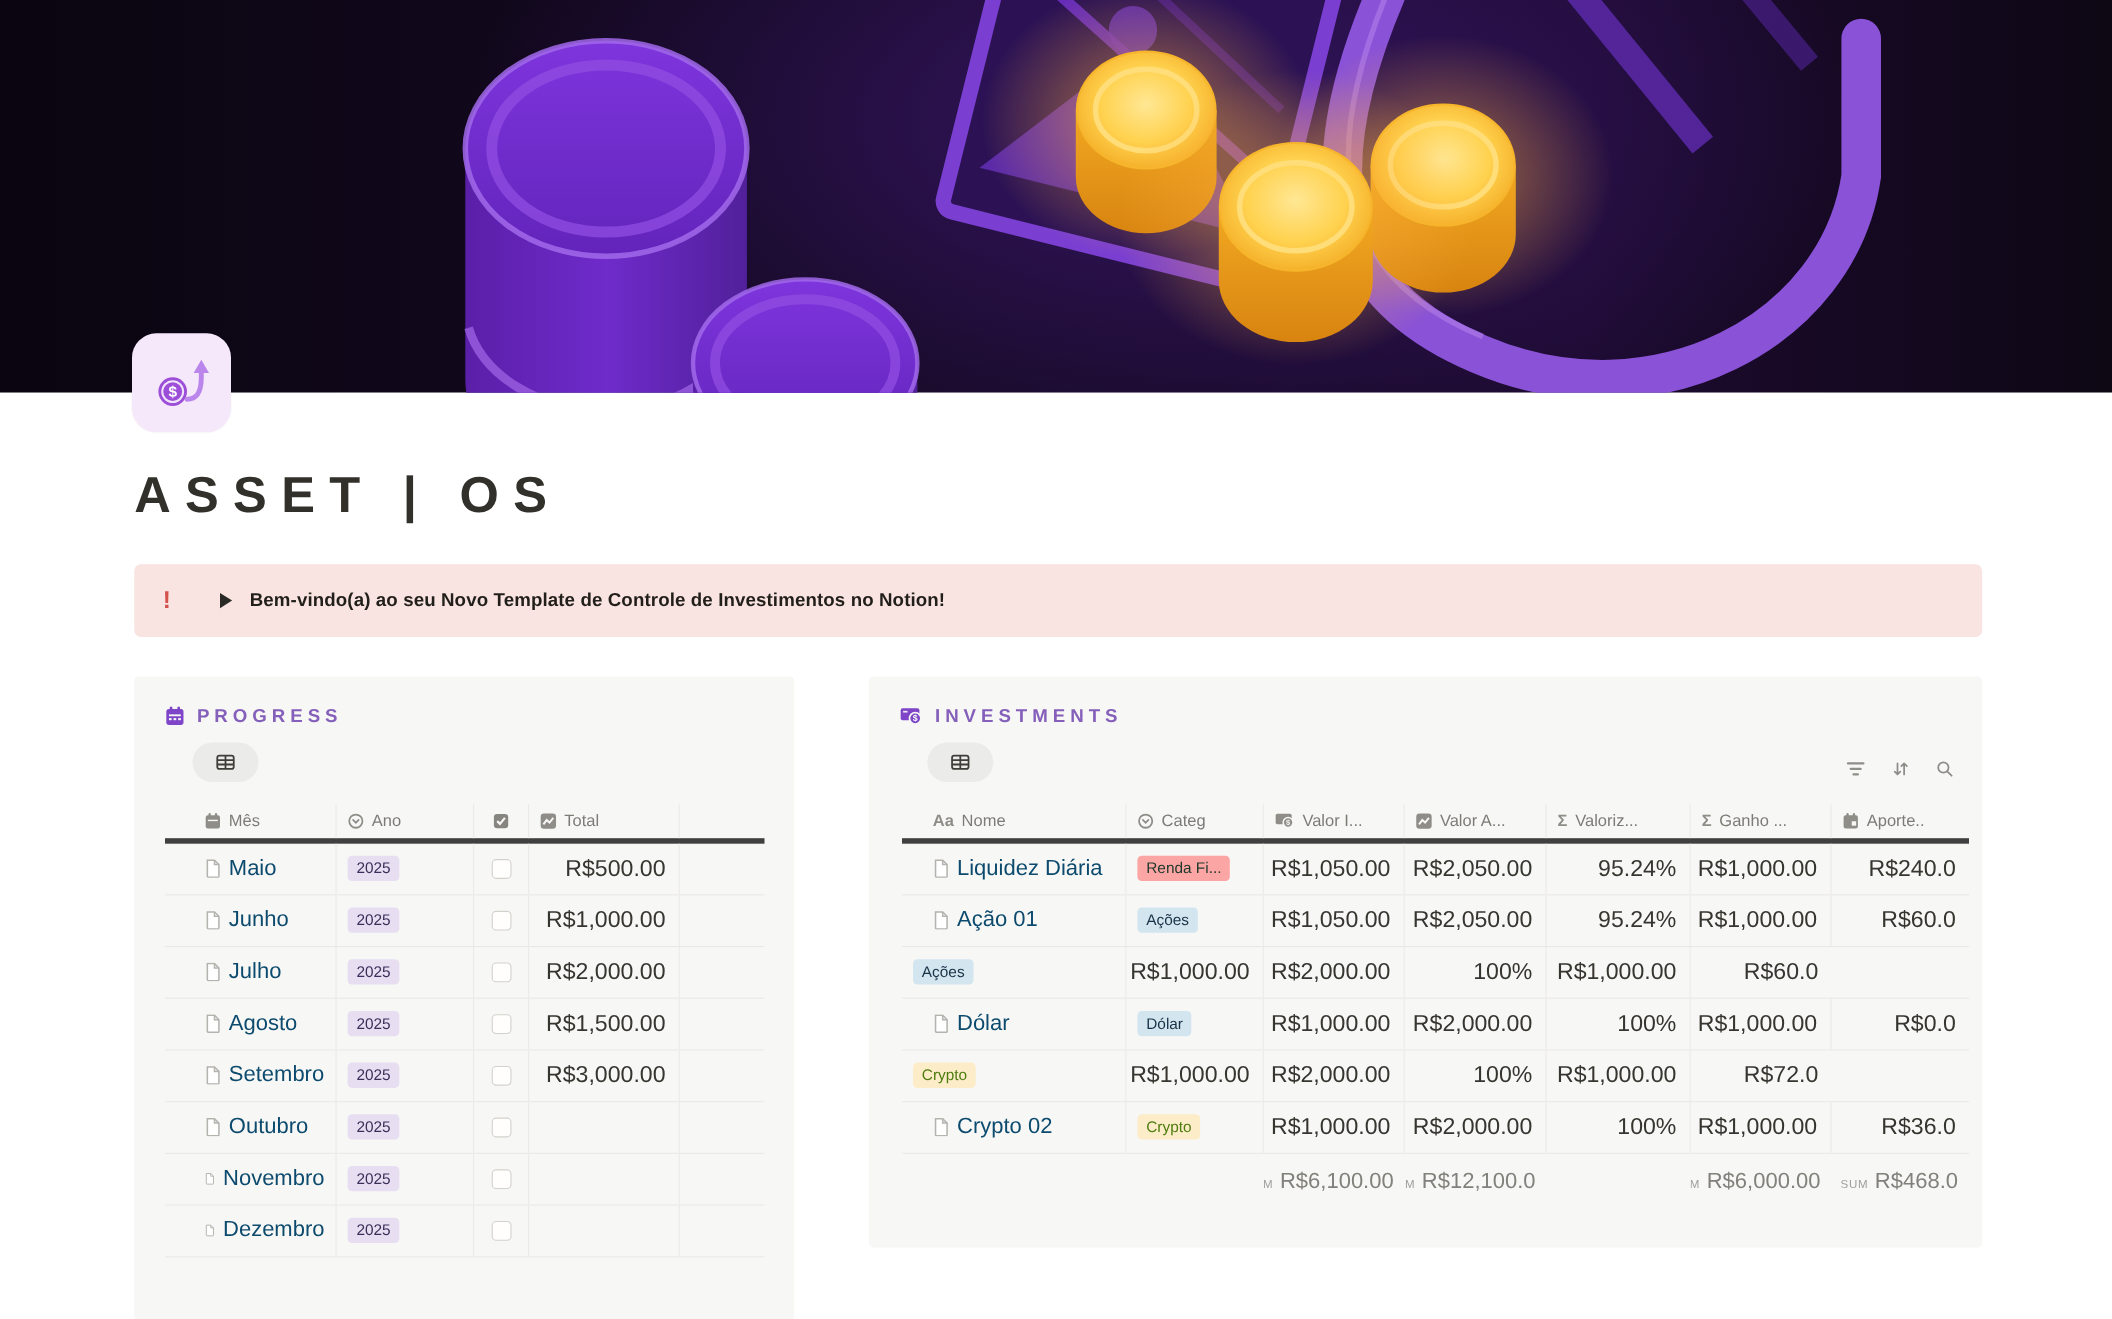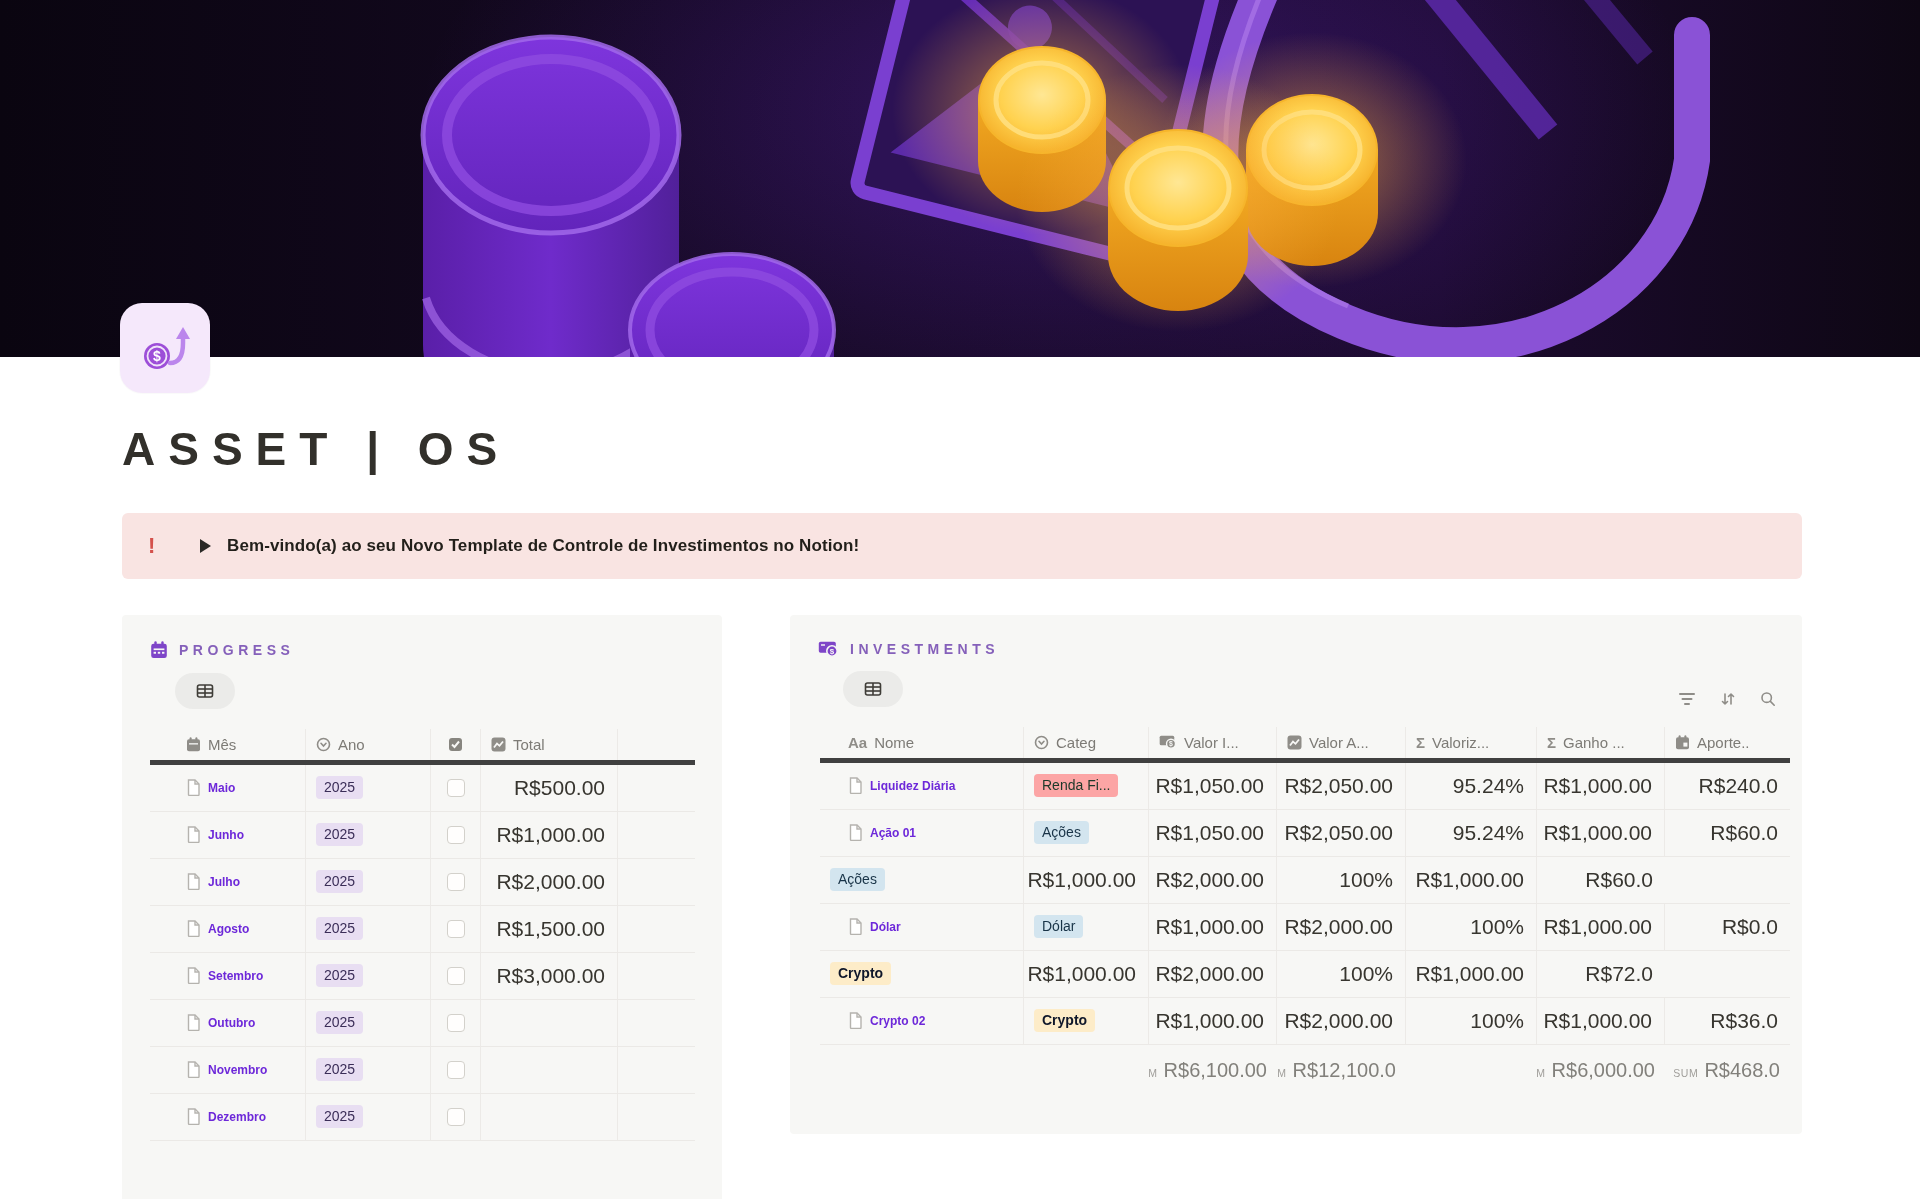--- a/index.html
+++ b/index.html
@@ -26,21 +26,21 @@
   .callout .tgl { width:0; height:0; border-left:11px solid #2b2926; border-top:7px solid transparent;
                   border-bottom:7px solid transparent; margin:0 16px 0 32px; cursor:pointer; }
   .callout .ctext { font-size:17px; font-weight:700; color:#221f1a; letter-spacing:.1px; }
 
   .cols { margin:36px 0 0 122px; display:flex; gap:68px; align-items:flex-start; }
   .card { background:#f7f7f5; border-radius:4px; position:relative; }
   .card.progress { width:600px; height:640px; }
   .card.invest  { width:1012px; height:519px; }
 
   .sec-head { display:flex; align-items:center; gap:11px; padding:26px 0 0 28px; }
-  .sec-title { font-size:14px; font-weight:700; letter-spacing:4.5px; color:#8560ba; }
+  .sec-title { font-size:17px; font-weight:700; letter-spacing:4.5px; color:#8560ba; }
 
   .view-pill { margin:14px 0 0 53px; width:60px; height:36px; border-radius:18px;
                background:#ebebe9; display:flex; align-items:center; justify-content:center; cursor:pointer; }
 
   .tools { position:absolute; top:76px; right:26px; display:flex; gap:24px; align-items:center; }
   .tools svg { cursor:pointer; }
 
   
   .table { margin-top:20px; }
   .progress .table { margin-left:28px; width:545px; }
@@ -54,27 +54,27 @@
   .thead { height:36px; border-bottom:5px solid #404040; }
   .trow  { height:47px; border-bottom:1px solid #ebe9e6; cursor:pointer; }
   .cell  { height:100%; display:flex; align-items:center; gap:8px; padding:0 10px;
            border-right:1px solid #eceae7; overflow:hidden; white-space:nowrap; }
   .cell:last-child { border-right:none; }
   .thead .cell { color:#7d7b76; font-size:15px; gap:7px; }
   .progress .cell.first { padding-left:36px; }
   .invest  .cell.first { padding-left:28px; }
   .cell.num { justify-content:flex-end; padding-right:12px; font-size:21px; color:#37352f; }
   .cell.center { justify-content:center; }
-  .name-text { font-size:12px; font-weight:700; color:#6d28d9; }
+  .name-text { font-size:20px; font-weight:400; color:#0c4a6e; }
 
   .pill { display:inline-block; padding:3px 8px; border-radius:4px; font-size:14px; line-height:1.25; }
   .pill[data-color="purple"] { background:#e8def2; color:#3b2e58; }
   .pill[data-color="green"]  { background:#fca5a5; color:#1c3829;text-align:center; }
   .pill[data-color="blue"]   { background:#d3e5ef; color:#183347; }
-  .pill[data-color="yellow"] { background:#fdecc8; color:#0f172a;font-weight:bold; }
+  .pill[data-color="yellow"] { background:#fdecc8; color:#4d7c0f; }
 
   .checkbox { width:18px; height:18px; border:1.5px solid #d3d1cb; border-radius:4px;
               background:#fffefd; cursor:pointer; }
 
   .tfoot { margin-top:14px; }
   .fcell { display:flex; justify-content:flex-end; align-items:baseline; gap:6px;
            overflow:hidden; white-space:nowrap; padding-right:10px; }
   .fcell .sum-label { font-size:10.5px; letter-spacing:.6px; color:#a09e9a; text-transform:uppercase; }
   .fcell .sum-val { font-size:20px; color:#82807b; }
 

